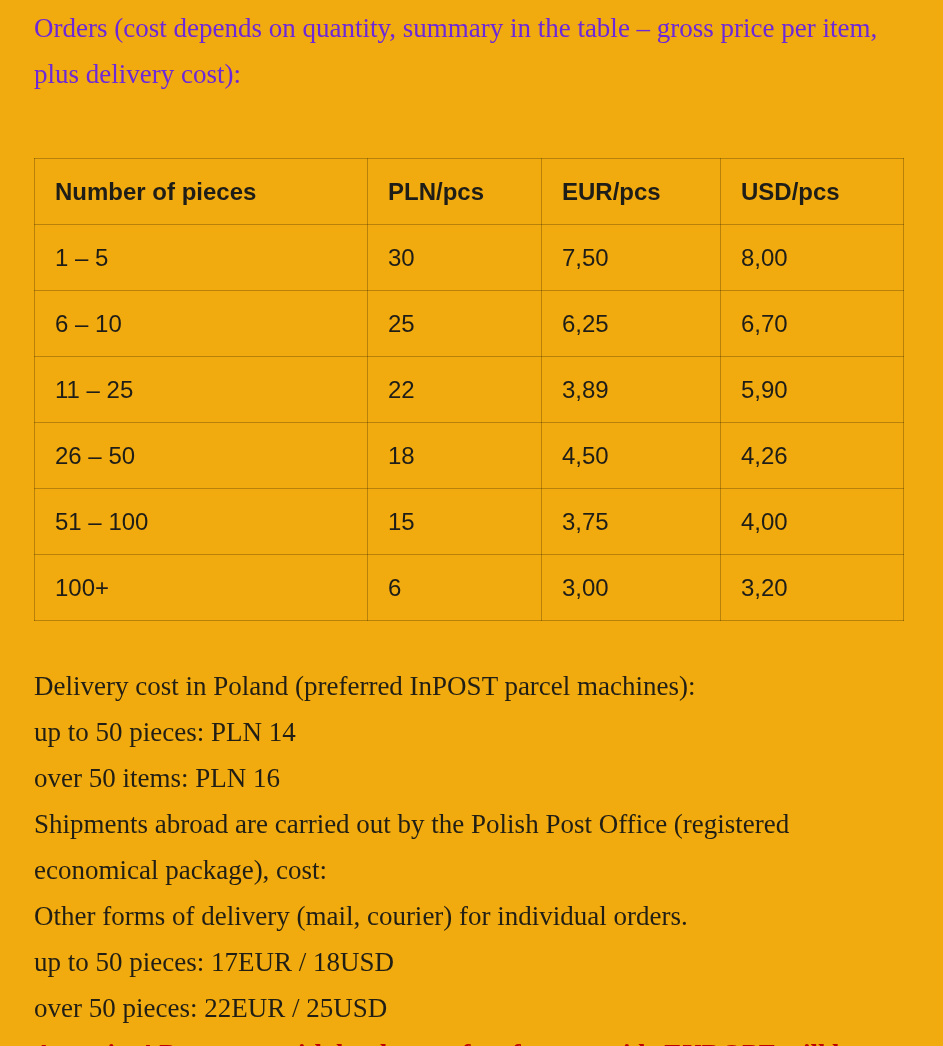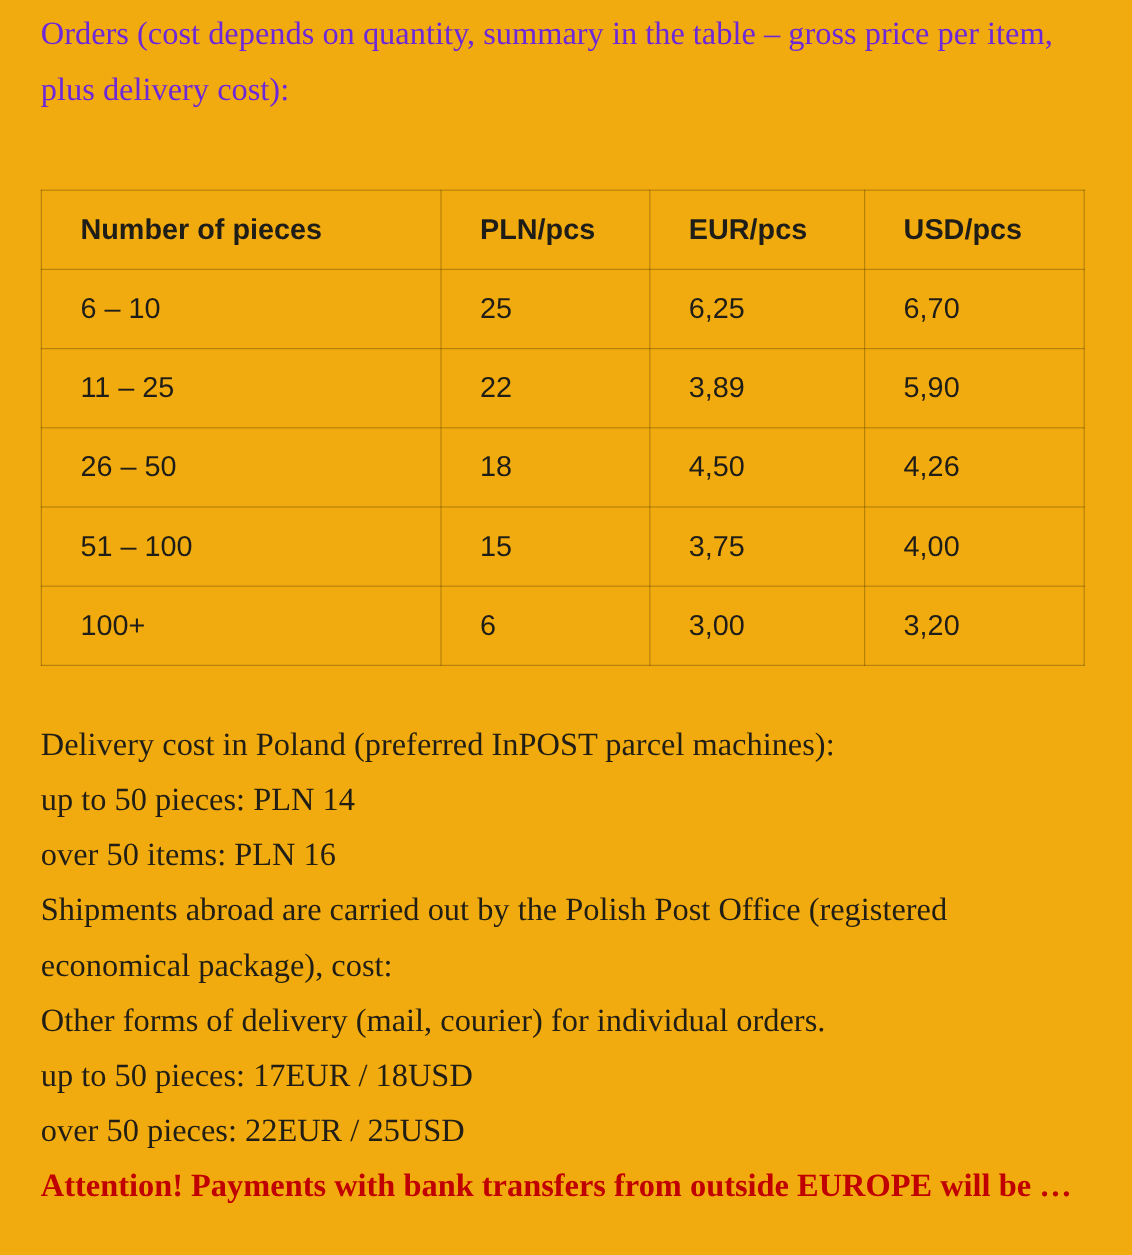--- a/index.html
+++ b/index.html
@@ -28,21 +28,21 @@
     border: 1px solid rgba(0,0,0,0.24);
   }
   table.pricing col.c1 { width: 333px; }
   table.pricing col.c2 { width: 174px; }
   table.pricing col.c3 { width: 179px; }
   table.pricing col.c4 { width: 183px; }
   table.pricing th, table.pricing td {
     border: 1px solid rgba(0,0,0,0.24);
     box-sizing: border-box;
     height: 66px;
-    padding: 0 8px 0 32px;
+    padding: 0 8px 0 20px;
     text-align: left;
     vertical-align: middle;
     font-family: "Liberation Sans", sans-serif;
     font-size: 24px;
     color: #1F1D18;
     font-weight: 400;
     background: transparent;
   }
   table.pricing th { font-weight: 700; }
   .delivery {
@@ -74,20 +74,26 @@
     </colgroup>
     <thead>
       <tr>
         <th>Number of pieces</th>
         <th>PLN/pcs</th>
         <th>EUR/pcs</th>
         <th>USD/pcs</th>
       </tr>
     </thead>
     <tbody>
+      <tr>
+        <td>1 – 5</td>
+        <td>30</td>
+        <td>7,50</td>
+        <td>8,00</td>
+      </tr>
       <tr>
         <td>6 – 10</td>
         <td>25</td>
         <td>6,25</td>
         <td>6,70</td>
       </tr>
       <tr>
         <td>11 – 25</td>
         <td>22</td>
         <td>3,89</td>

